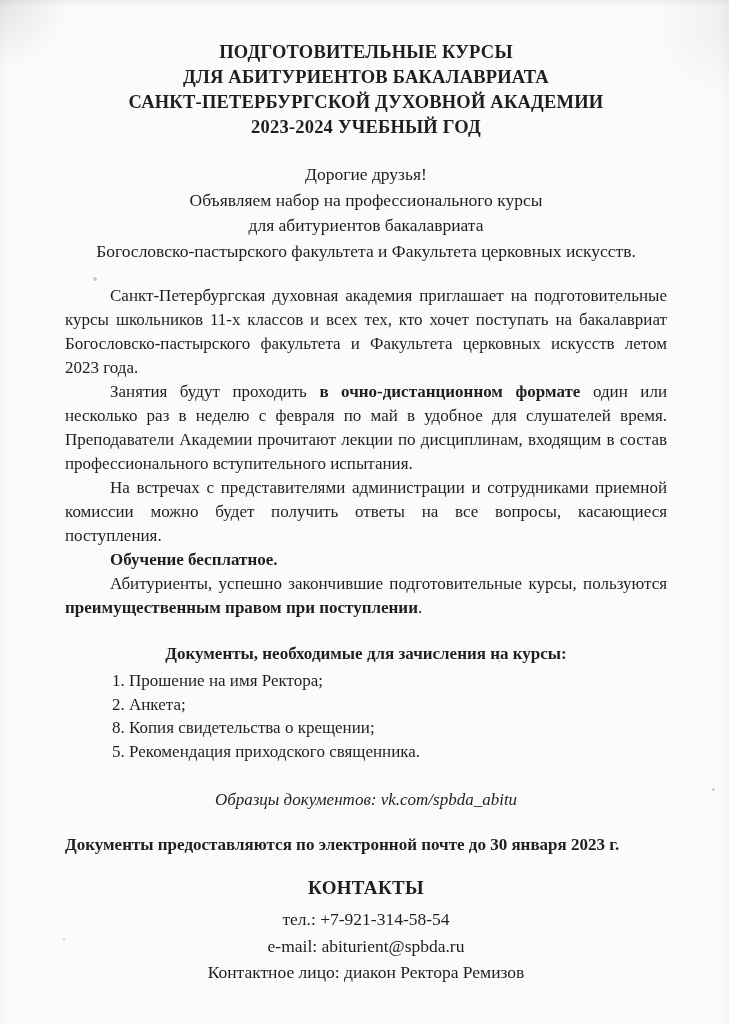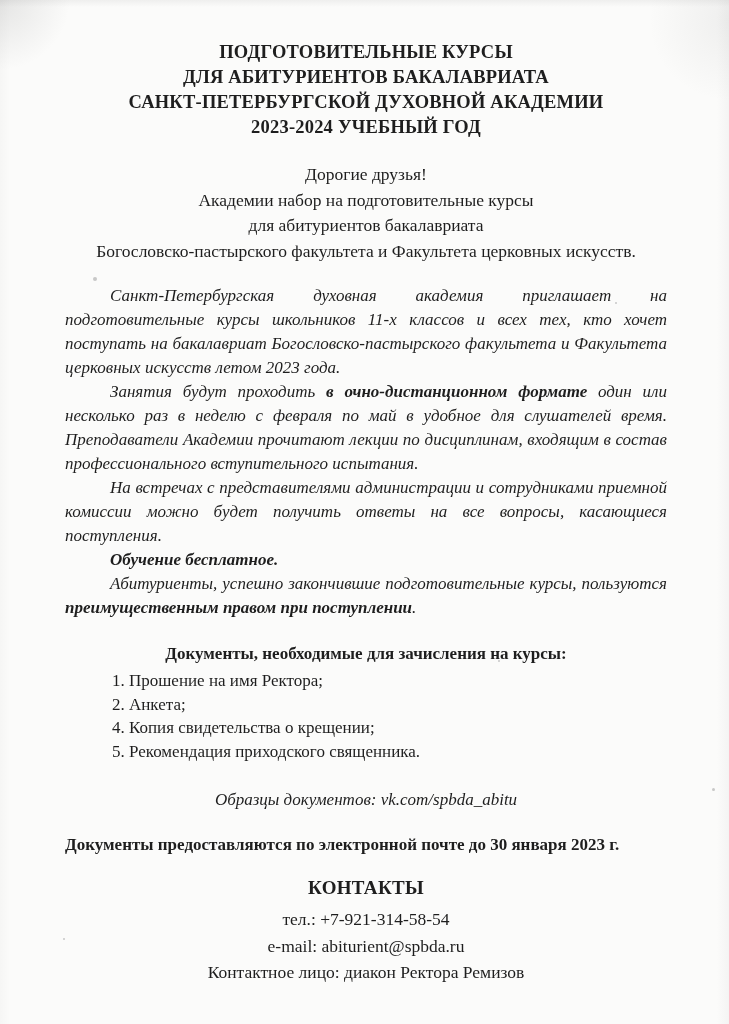--- a/index.html
+++ b/index.html
@@ -18,21 +18,21 @@
       linear-gradient(to right, rgba(150,150,150,.05), transparent 10px),
       #fbfbfa;
   }
   .content{position:absolute;left:65px;right:62px;top:40px;}
 
   .title{ text-align:center;font-weight:bold;font-size:18.5px;line-height:25px;letter-spacing:.2px; }
   .greet-block{ margin-top:22px;text-align:center;font-size:17.5px;line-height:25.5px; }
   .greet-block .bold{ font-weight:normal; }
 
   .paras{ margin-top:20px;font-size:17px;line-height:24px;text-align:justify; }
-  .para{ margin:0;text-indent:45px;font-style:italic; }
+  .para{ margin:0;text-indent:45px; }
   .b{ font-weight:bold; }
 
   .docs{ margin-top:22px;font-size:17px;line-height:24px; }
   .docs-heading{ text-align:center;font-weight:bold;margin:0; }
   .doc-list{ list-style:none;margin:3px 0 0;padding:0 0 0 47px;line-height:23.5px; }
 
   .samples{ margin-top:27px;text-align:center;font-style:italic;font-size:17px; }
   .deadline{ margin-top:25px;text-align:left;font-weight:bold;font-size:17px; }
 
   .contacts{ margin-top:22px;text-align:center; }
@@ -60,39 +60,39 @@
 
     <header class="title">
       <div>ПОДГОТОВИТЕЛЬНЫЕ КУРСЫ</div>
       <div>ДЛЯ АБИТУРИЕНТОВ БАКАЛАВРИАТА</div>
       <div>САНКТ-ПЕТЕРБУРГСКОЙ ДУХОВНОЙ АКАДЕМИИ</div>
       <div>2023-2024 УЧЕБНЫЙ ГОД</div>
     </header>
 
     <section class="greet-block">
       <div class="bold">Дорогие друзья!</div>
-      <div>Академии набор на подготовительные курсы</div>
+      <div>Объявляем набор на профессионального курсы</div>
       <div>для абитуриентов бакалавриата</div>
       <div>Богословско-пастырского факультета и Факультета церковных искусств.</div>
     </section>
 
     <section class="paras">
       <p class="para">Санкт-Петербургская духовная академия приглашает на подготовительные курсы школьников 11-х классов и всех тех, кто хочет поступать на бакалавриат Богословско-пастырского факультета и Факультета церковных искусств летом 2023 года.</p>
       <p class="para"><span>Занятия будут проходить </span><span class="b">в очно-дистанционном формате</span><span> один или несколько раз в неделю с февраля по май в удобное для слушателей время. Преподаватели Академии прочитают лекции по дисциплинам, входящим в состав профессионального вступительного испытания.</span></p>
       <p class="para">На встречах с представителями администрации и сотрудниками приемной комиссии можно будет получить ответы на все вопросы, касающиеся поступления.</p>
       <p class="para b">Обучение бесплатное.</p>
       <p class="para"><span>Абитуриенты, успешно закончившие подготовительные курсы, пользуются </span><span class="b">преимущественным правом при поступлении</span><span>.</span></p>
     </section>
 
     <section class="docs">
       <p class="docs-heading">Документы, необходимые для зачисления на курсы:</p>
       <ul class="doc-list">
         <li>1. Прошение на имя Ректора;</li>
         <li>2. Анкета;</li>
-        <li>4. Копия свидетельства о крещении;</li>
+        <li>8. Копия свидетельства о крещении;</li>
         <li>5. Рекомендация приходского священника.</li>
       </ul>
     </section>
 
     <p class="samples">Образцы документов: vk.com/spbda_abitu</p>
 
     <p class="deadline">Документы предоставляются по электронной почте до 30 января 2023 г.</p>
 
     <section class="contacts">
       <h2 class="contacts-heading">КОНТАКТЫ</h2>

